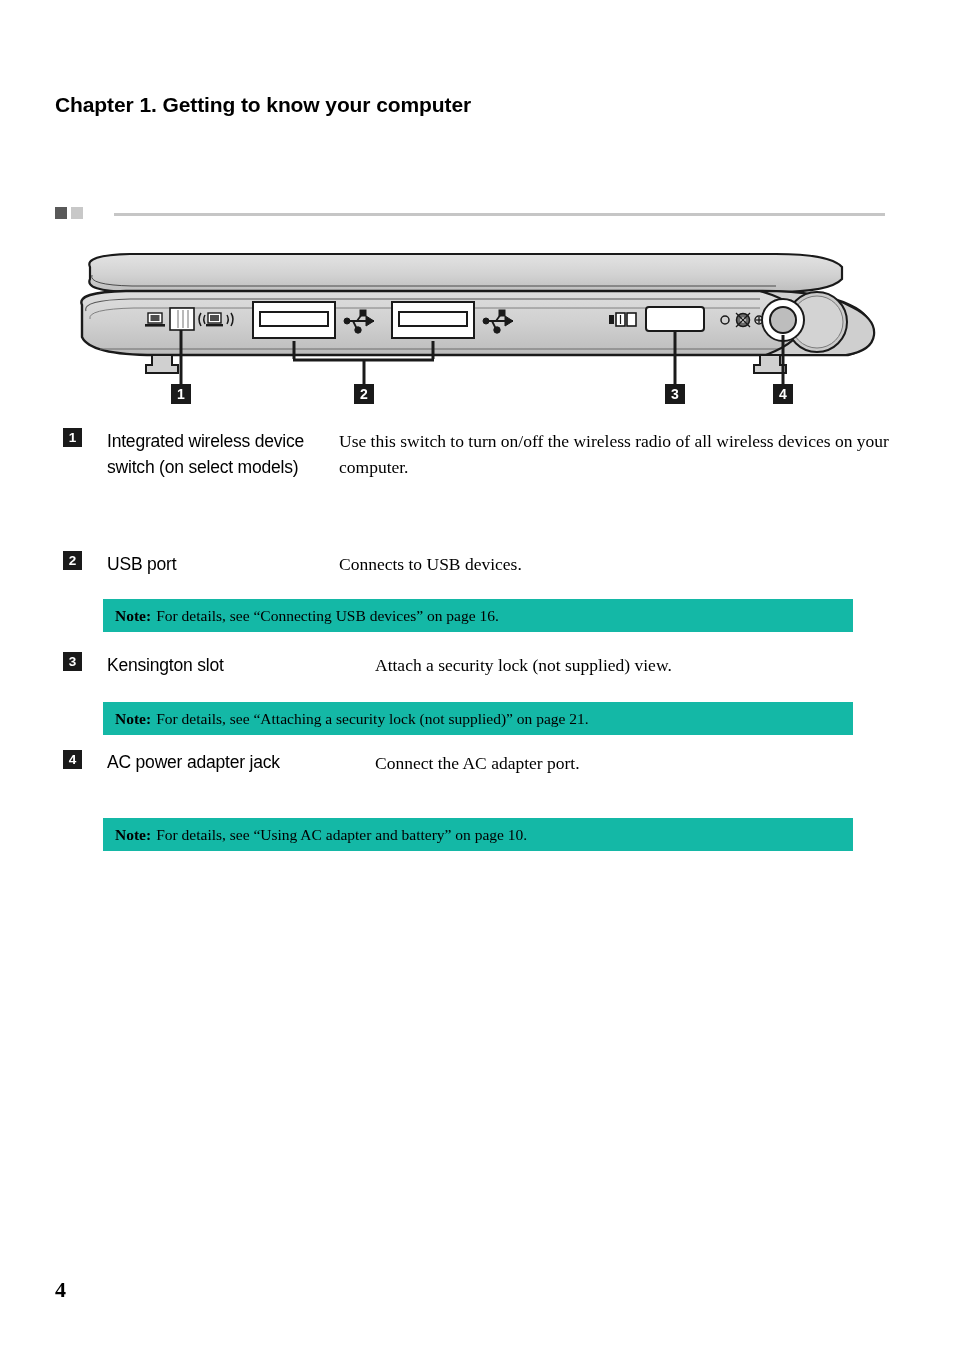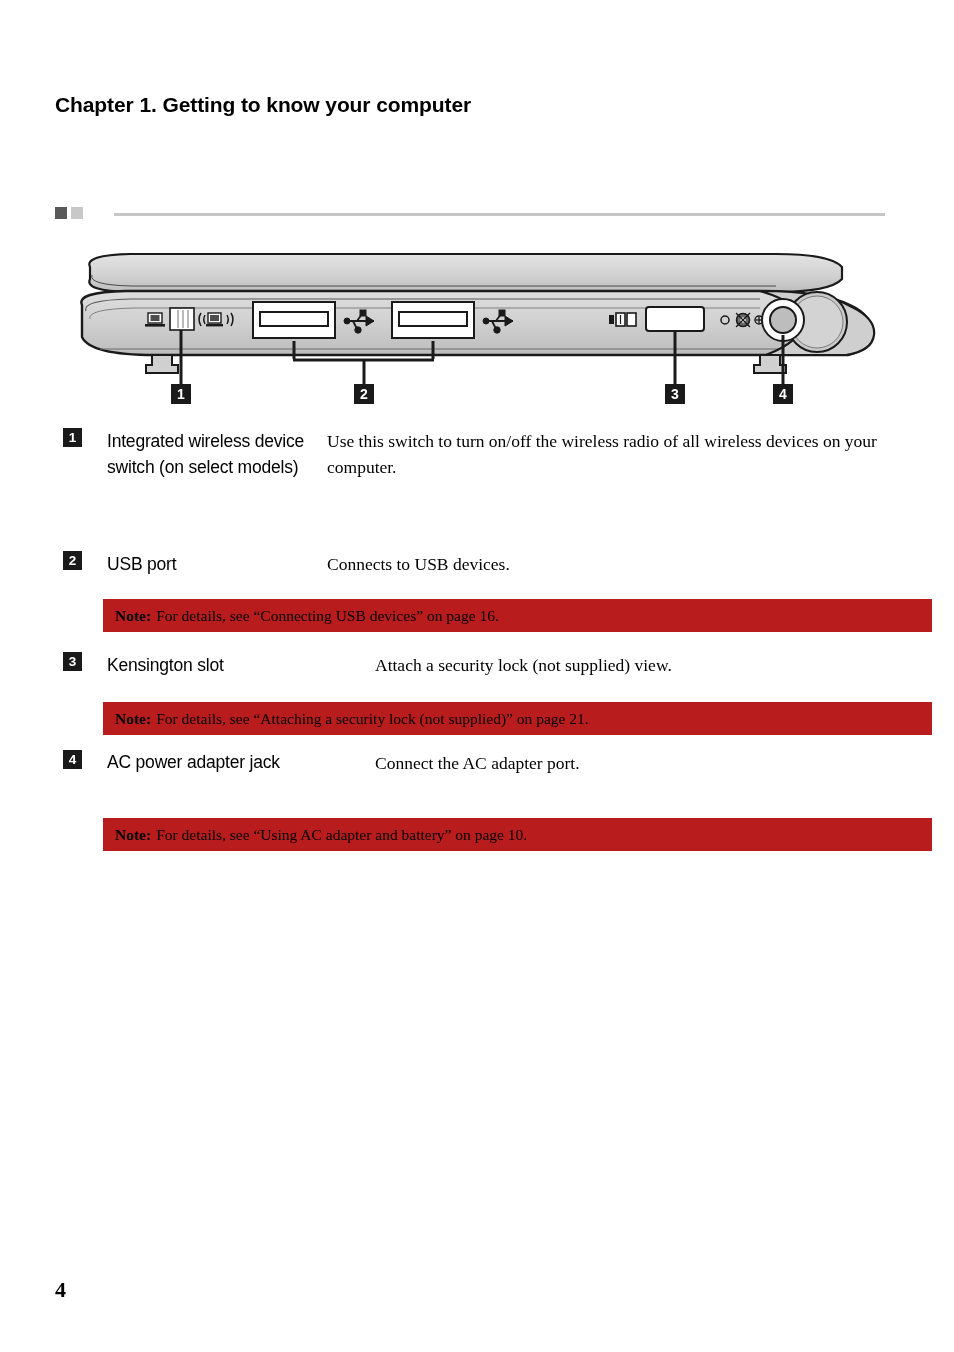--- a/index.html
+++ b/index.html
@@ -96,34 +96,34 @@
     width: 200px;
     font-family: "Liberation Sans", sans-serif;
     font-weight: normal;
     font-size: 17.5px;
     line-height: 26px;
     letter-spacing: -0.2px;
     color: #000;
   }
   .item-desc {
     position: absolute;
-    left: 272px;
+    left: 284px;
     width: 550px;
     font-family: "Liberation Serif", serif;
     font-size: 17.5px;
     line-height: 26px;
     color: #000;
   }
 
   
   .note {
     position: absolute;
     left: 103px;
-    width: 829px;
-    background: #b91c1c;
+    width: 750px;
+    background: #14b8a6;
     font-family: "Liberation Serif", serif;
     font-size: 15.5px;
     color: #000;
     display: flex;
     align-items: center;
     padding-left: 12px;
     box-sizing: border-box;
   }
   .note b {
     font-family: "Liberation Serif", serif;

